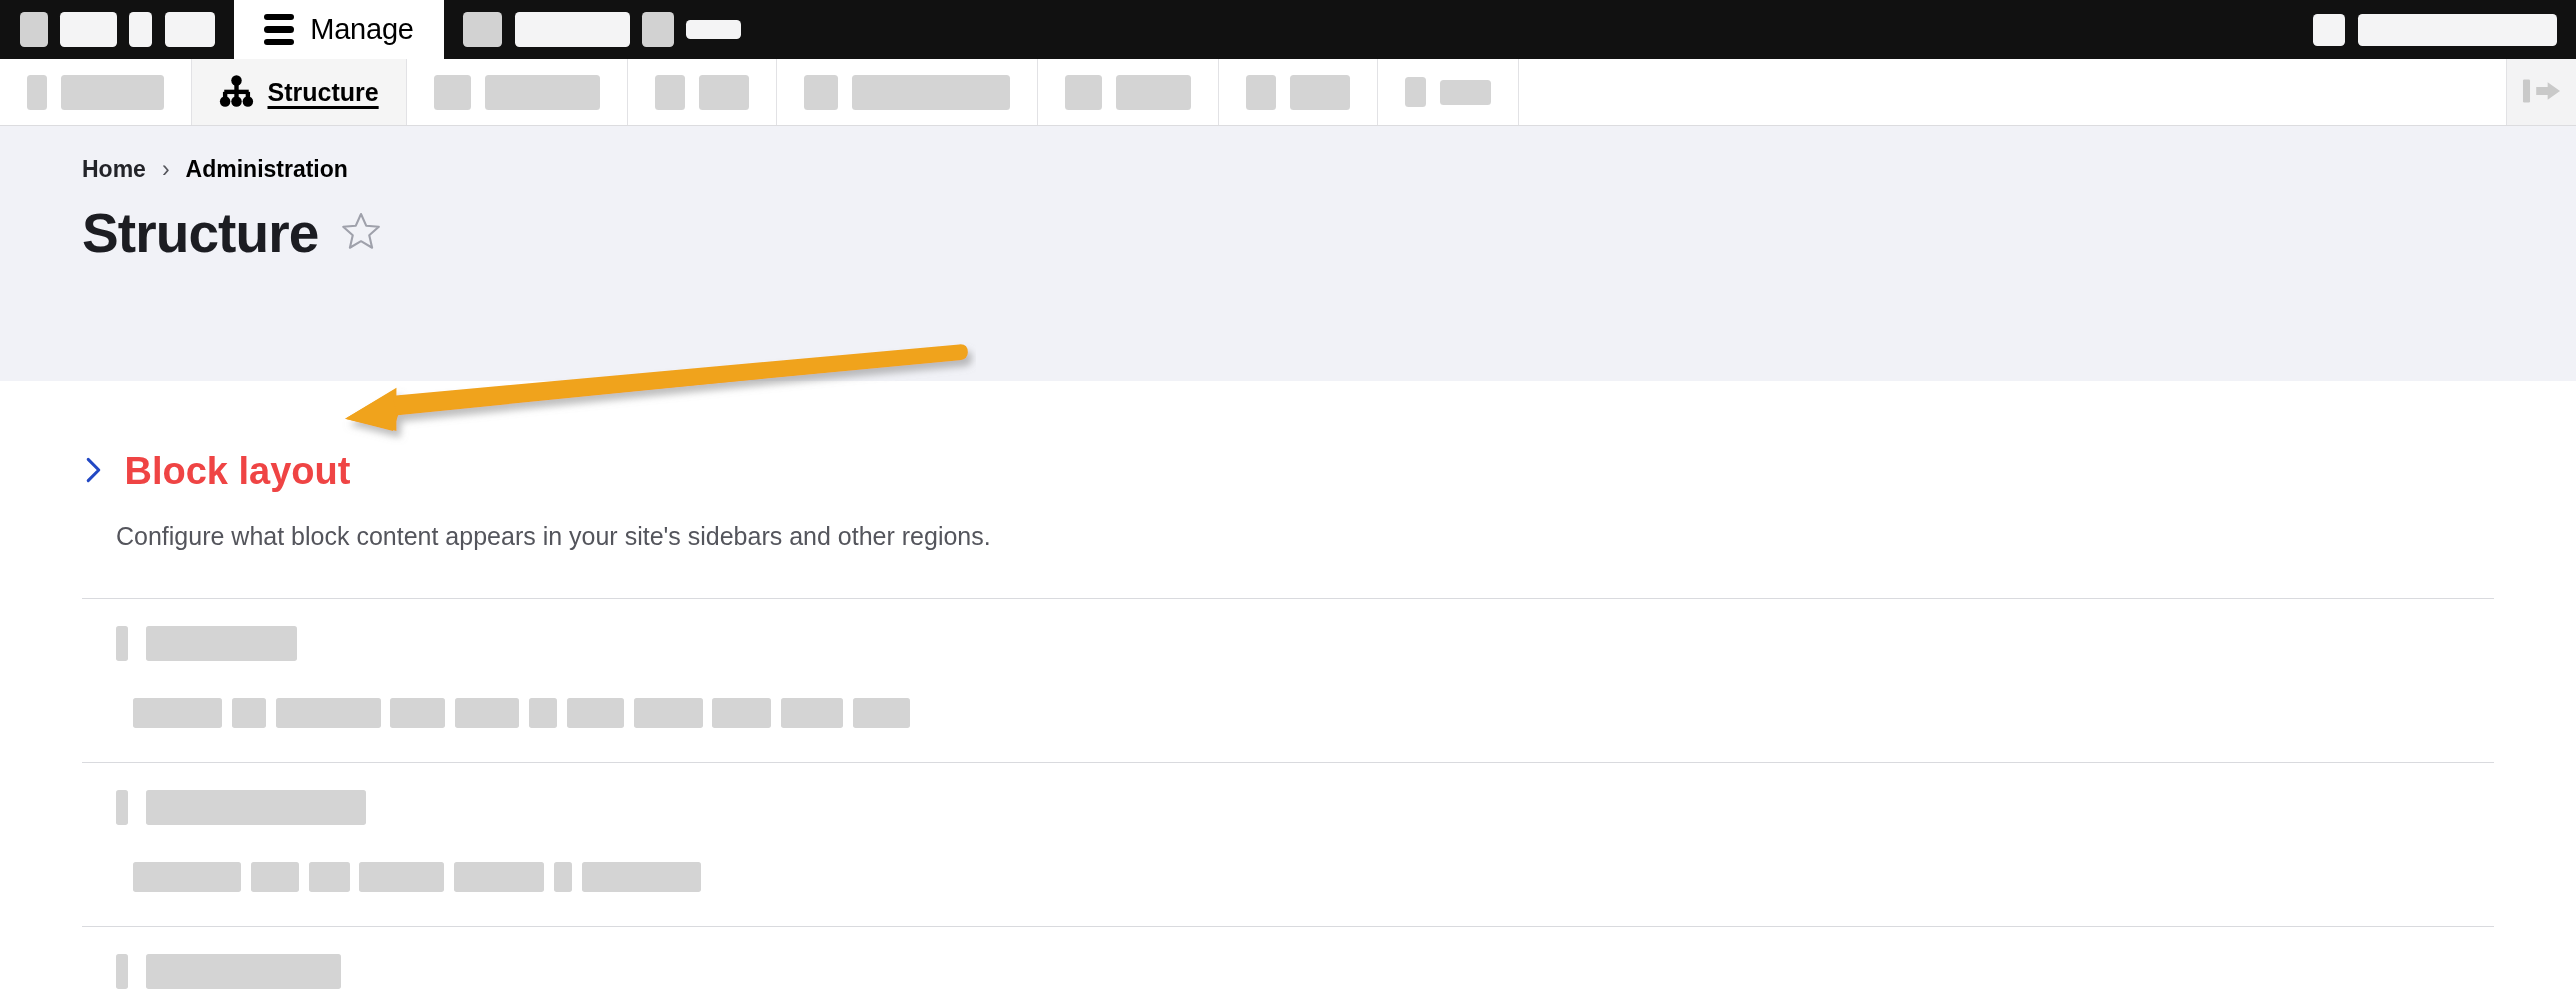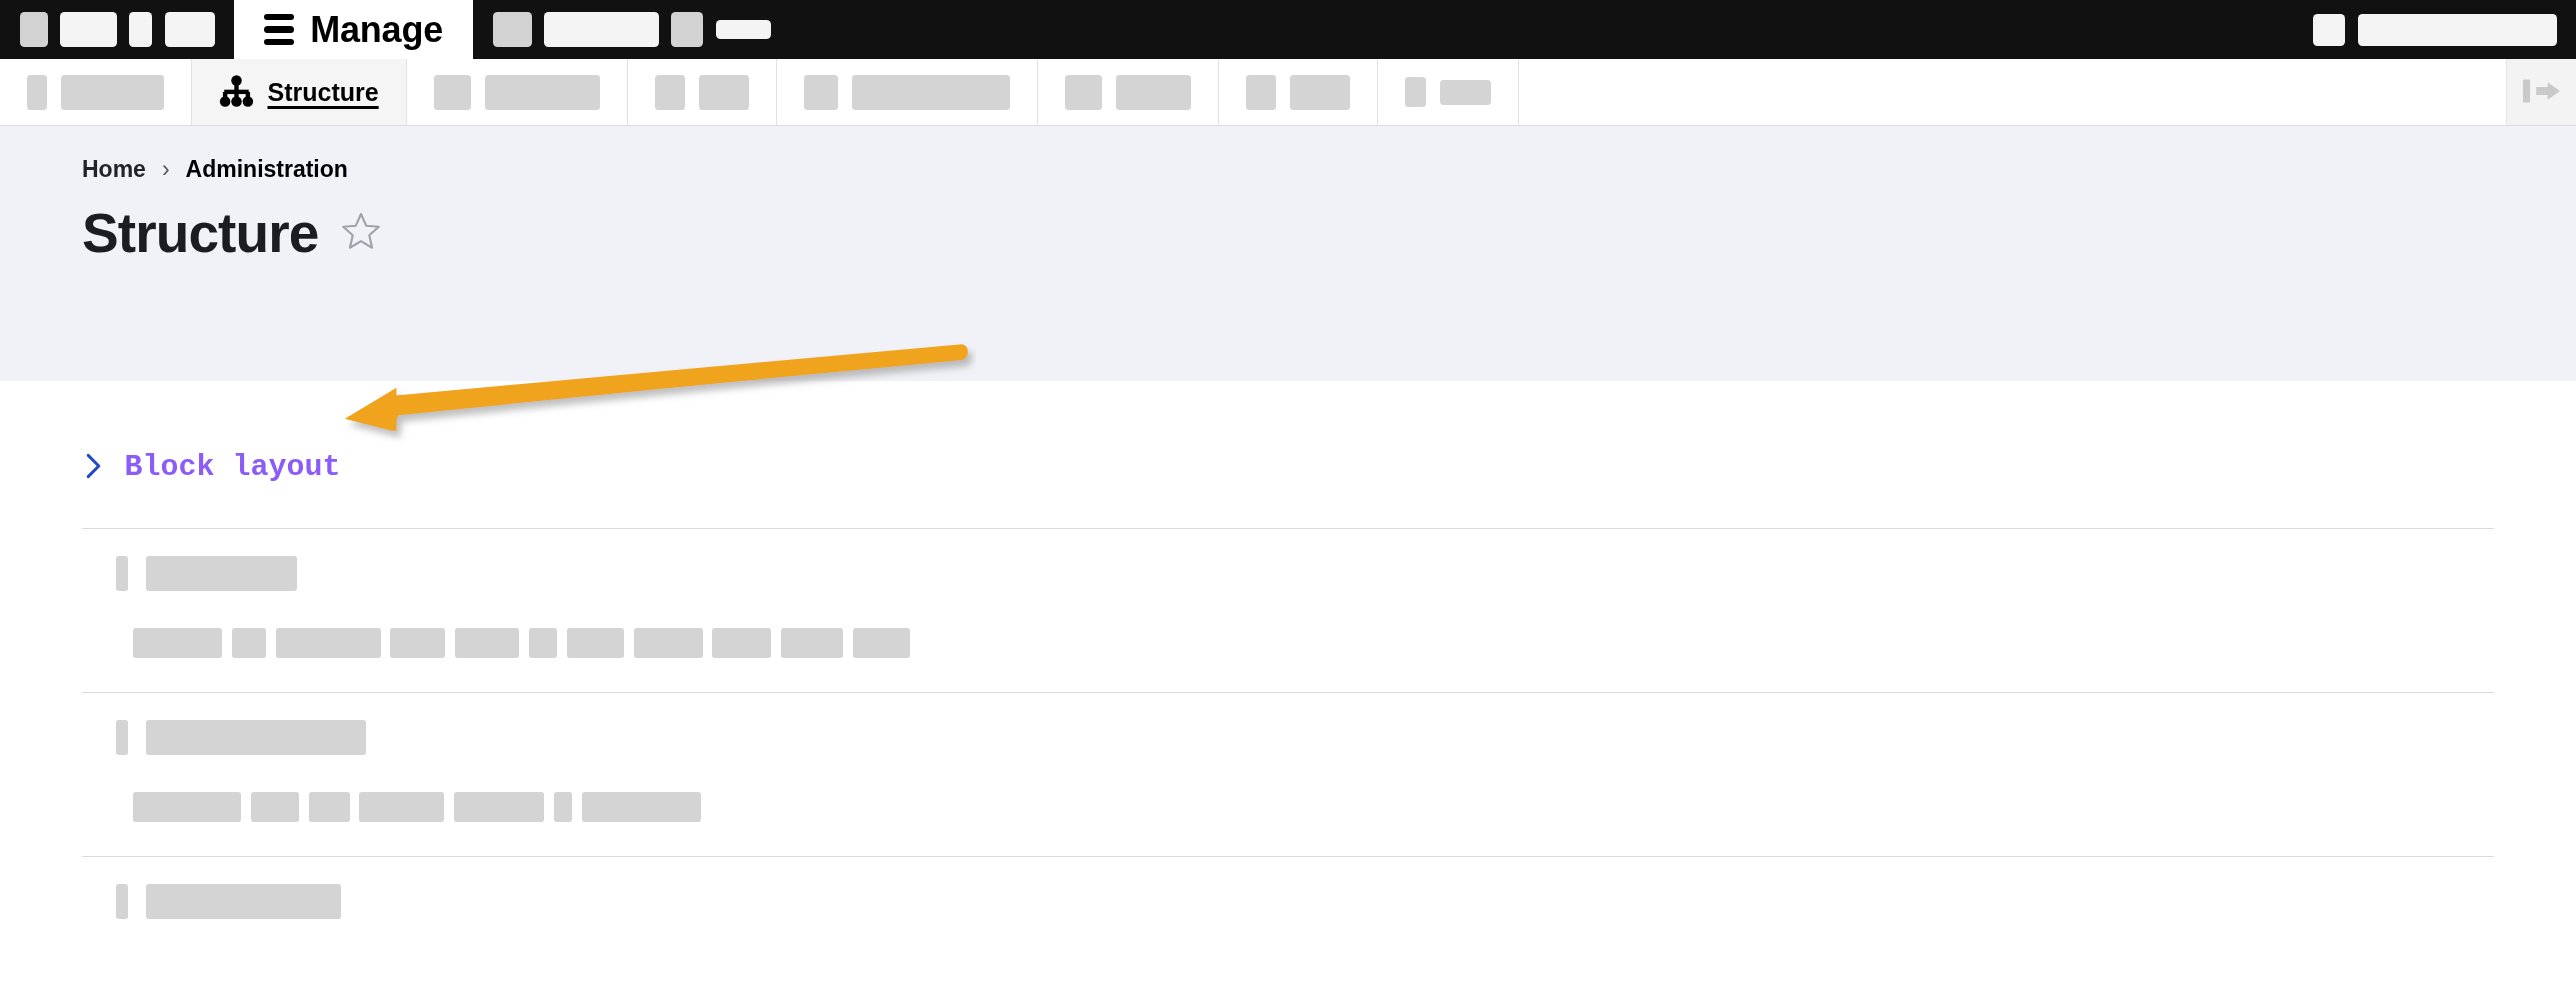--- a/index.html
+++ b/index.html
@@ -52,22 +52,22 @@
     width: 30px;
   }
   .hamburger i {
     display: block;
     height: 6.2px;
     width: 100%;
     background: #000;
     border-radius: 3.5px;
   }
   .tb-active-label {
-    font-size: 36px;
-    font-weight: 700;
+    font-size: 29px;
+    font-weight: 400;
     color: #000000;
     letter-spacing: -0.2px;
     white-space: nowrap;
   }
   .tb-spacer { flex: 1 1 auto; }
 
   
   .subtoolbar {
     position: relative;
     height: 67px;
@@ -147,26 +147,25 @@
     position: relative;
   }
   .block-section { padding-top: 69px; }
   .block-link-row {
     display: flex;
     align-items: center;
     gap: 19.5px;
   }
   .chevron-right { display: block; }
   .block-link {
-    font-size: 30px;
+    font-size: 38px;
     font-weight: 700;
-    color: #8b5cf6;
+    color: #ef4444;
     text-decoration: none;
     white-space: nowrap;
-    font-family: Liberation Mono, monospace;
   }
   .block-desc {
     margin-top: 27px;
     margin-left: 34px;
     font-size: 25px;
     color: #54555c;
     line-height: 1.35;
   }
 
   
@@ -313,20 +312,21 @@
 
   <div class="block-section">
     <div class="block-link-row">
       <span class="chevron-right">
         <svg width="23" height="30" viewBox="0 0 26 34" aria-hidden="true">
           <path d="M7 5 L19 17 L7 29" fill="none" stroke="#2248c4" stroke-width="3.4" stroke-linecap="round" stroke-linejoin="round"></path>
         </svg>
       </span>
       <a class="block-link" href="#">Block layout</a>
     </div>
+    <div class="block-desc">Configure what block content appears in your site's sidebars and other regions.</div>
   </div>
 
   <div class="redact-rows" id="redact-rows">
       <div class="redact-row">
         <div class="redact-title-line">
           <span class="redact-chip" style="width: 12.4px; height: 35px;"></span>
           <span class="redact-chip" style="width: 151px; height: 35px;"></span>
         </div>
         <div class="redact-tag-line">
           <span class="redact-chip" style="width: 89px; height: 30px;"></span>

